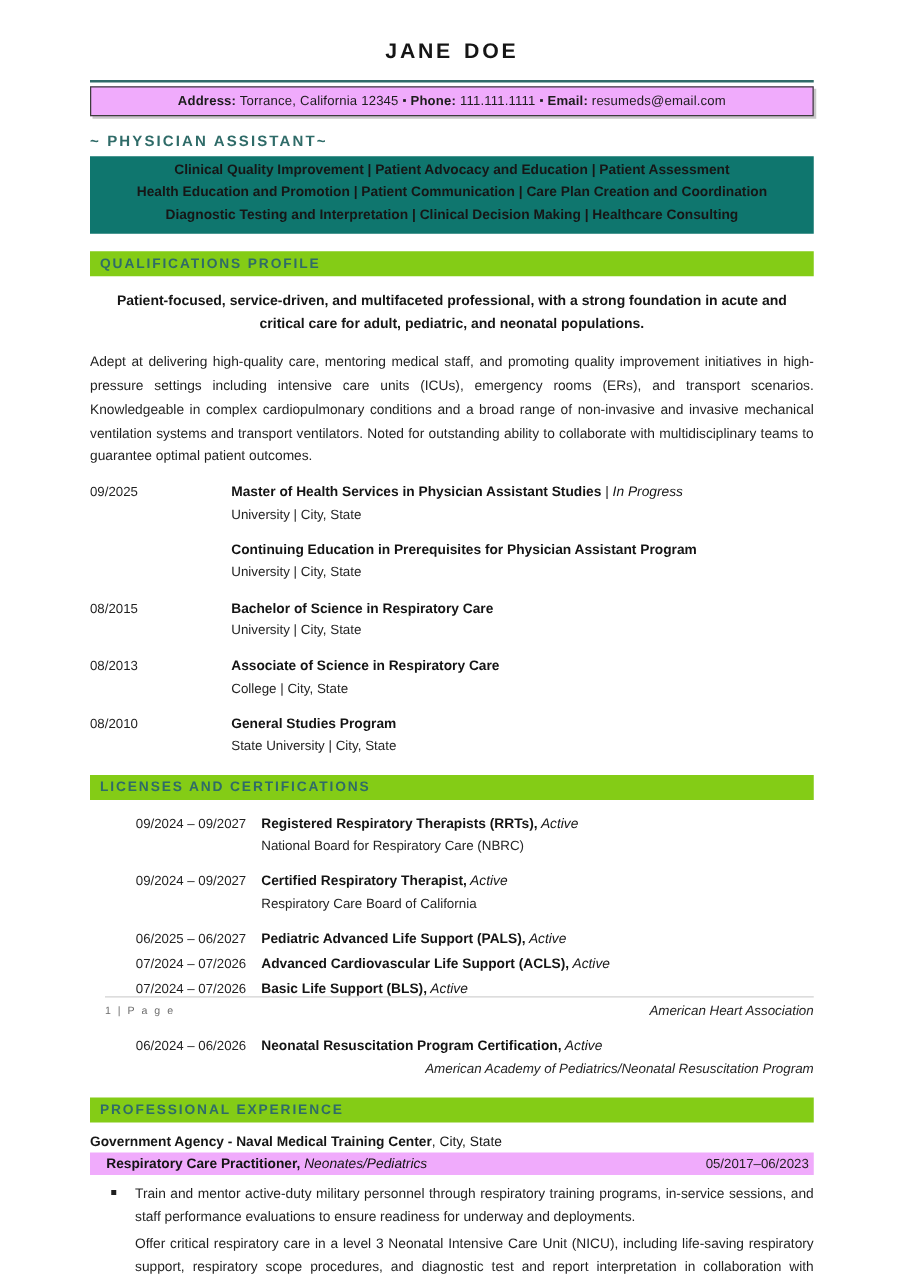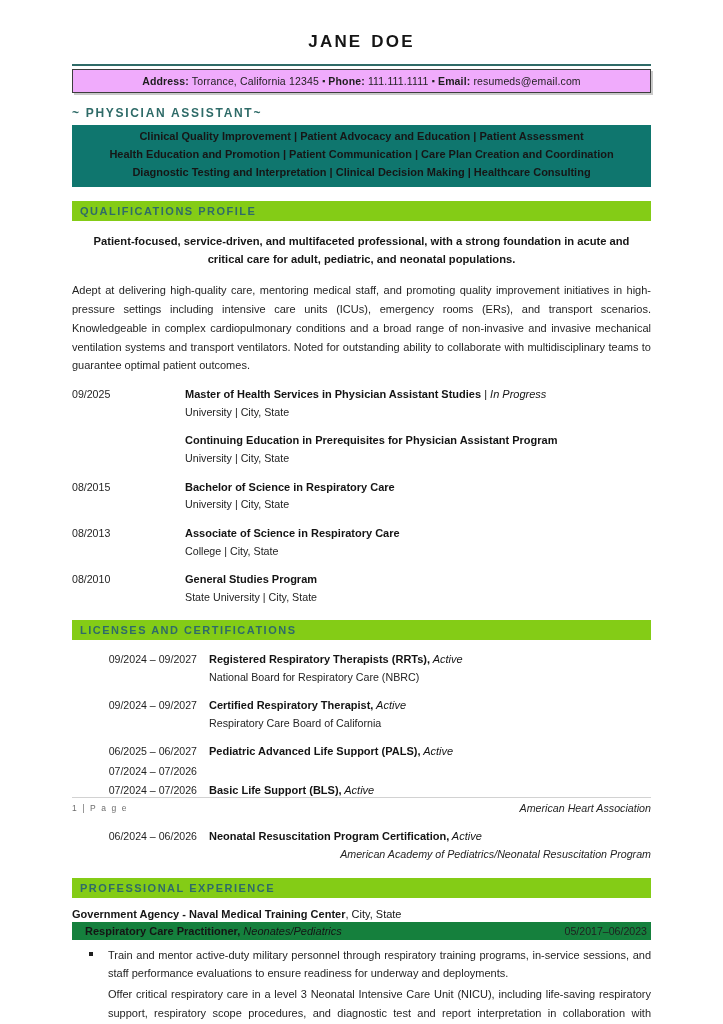--- a/index.html
+++ b/index.html
@@ -134,21 +134,21 @@
 
   
   .exp-org {
     font-size: 11px;
     margin-top: 10px;
     color: #161616;
   }
   .exp-org b { font-weight: bold; }
   .exp-org .loc { font-weight: normal; }
   .exp-role-row {
-    background: #15803d;
+    background: #f0abfc;
     display: flex;
     justify-content: space-between;
     align-items: baseline;
     padding: 3px 4px 3px 13px;
     margin-top: 2px;
     font-size: 11px;
   }
   .exp-role { font-weight: bold; color: #141414; }
   .exp-role .ital { font-weight: normal; font-style: italic; }
   .exp-dates { font-weight: normal; font-size: 10.6px; color: #1f1f1f; }
@@ -172,21 +172,21 @@
     left: 17px;
     top: 6px;
     width: 4px;
     height: 4px;
     background: #1f1f1f;
   }
 
   
   .footer {
     position: absolute;
-    left: 72px;
+    left: 84px;
     right: 72px;
     bottom: 22px;
   }
   .footer-rule {
     border-top: 1px solid #d2d2d2;
     margin-bottom: 5px;
   }
   .footer-text {
     font-size: 8.5px;
     letter-spacing: 1.6px;
@@ -279,20 +279,23 @@
 
   <div class="entry">
     <div class="entry-date right">06/2025 – 06/2027</div>
     <div class="entry-body">
       <div class="entry-title"><span>Pediatric Advanced Life Support (PALS),</span><span class="ital"> Active</span></div>
     </div>
   </div>
 
   <div class="entry tight">
     <div class="entry-date right">07/2024 – 07/2026</div>
+    <div class="entry-body">
+      <div class="entry-title"><span>Advanced Cardiovascular Life Support (ACLS),</span><span class="ital"> Active</span></div>
+    </div>
   </div>
 
   <div class="entry tight">
     <div class="entry-date right">07/2024 – 07/2026</div>
     <div class="entry-body">
       <div class="entry-title"><span>Basic Life Support (BLS),</span><span class="ital"> Active</span></div>
       <div class="entry-sub ital">American Heart Association</div>
     </div>
   </div>
 

